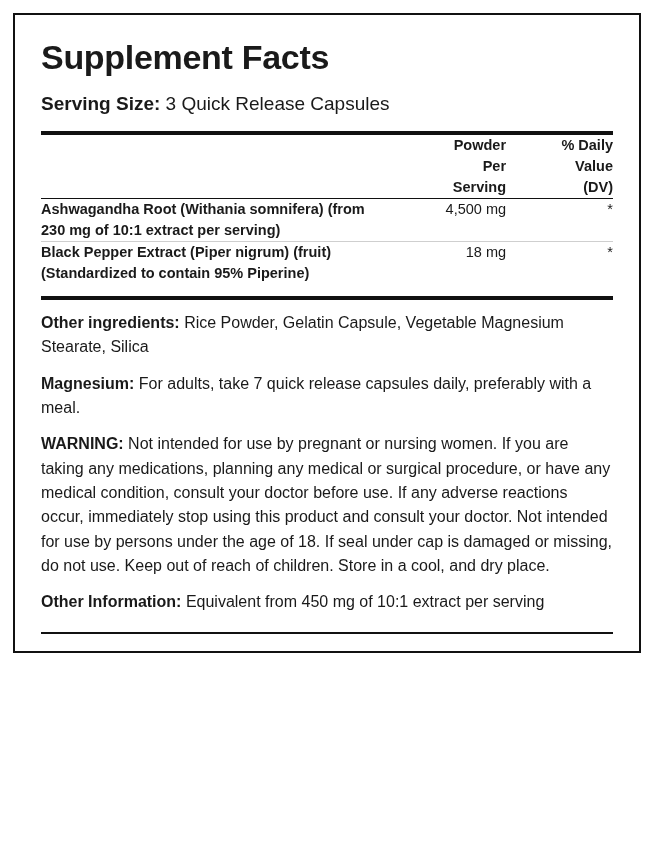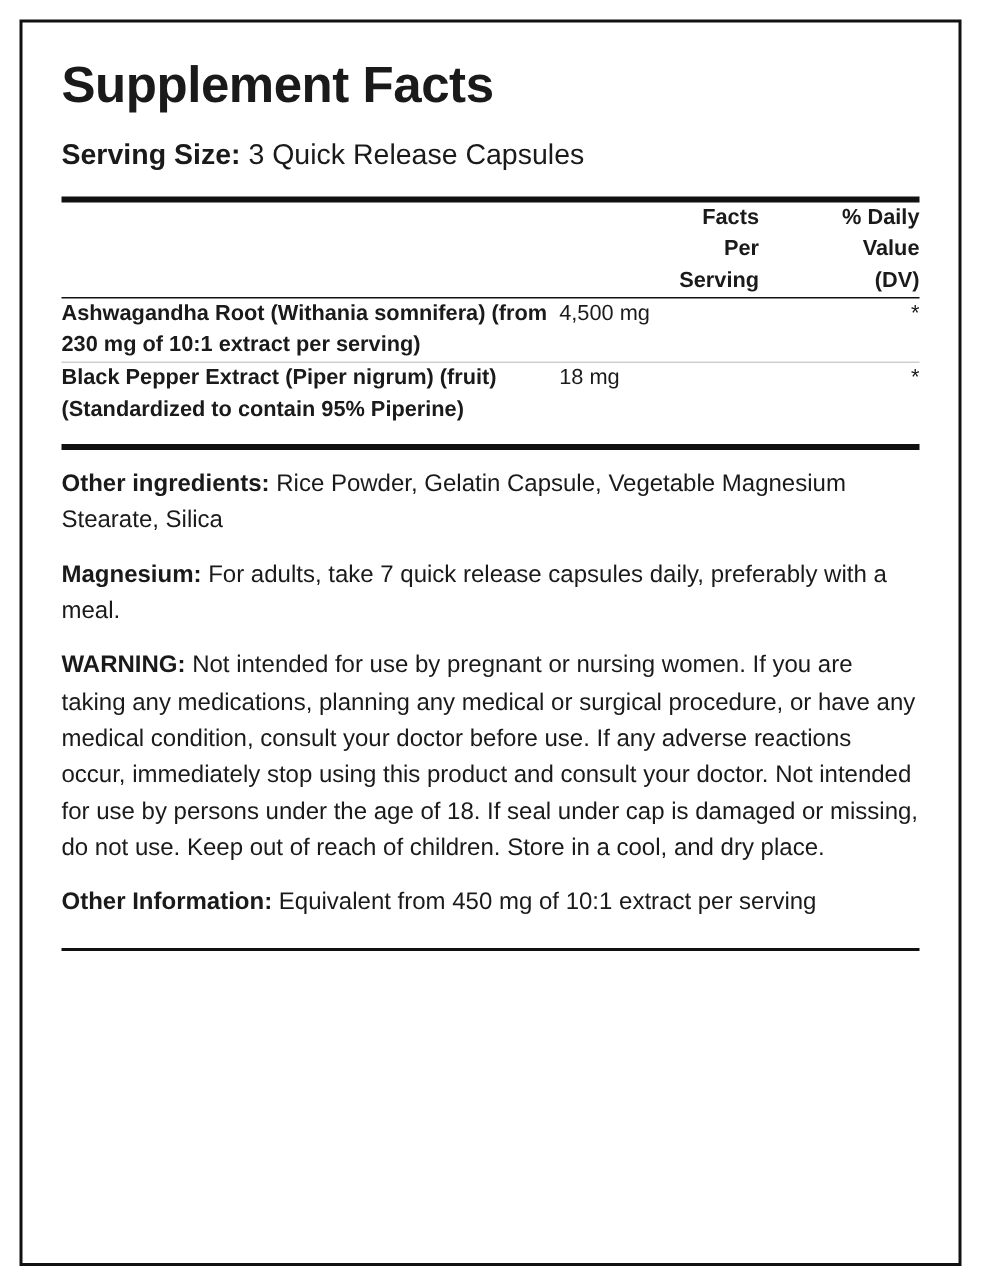--- a/index.html
+++ b/index.html
@@ -14,21 +14,21 @@
     color: #1a1a1a;
     -webkit-font-smoothing: antialiased;
   }
 
   .panel {
     box-sizing: border-box;
     position: absolute;
     left: 13px;
     top: 13px;
     width: 628px;
-    height: 831px;
+    height: 640px;
     border: 2px solid #111111;
     background: #ffffff;
     padding: 18px 26px 0 26px;
   }
 
   .title {
     font-size: 34px;
     font-weight: bold;
     letter-spacing: -0.3px;
     margin: 6px 0 14px 0;
@@ -87,21 +87,21 @@
 
   .nutrient-row td {
     padding: 8px 0 9px 0;
     line-height: 1.45;
   }
   .nutrient-name {
     font-weight: bold;
     padding-right: 8px !important;
   }
   .nutrient-amount {
-    text-align: left;
+    text-align: right;
     font-weight: normal;
     padding-right: 4px !important;
     margin-top: 48px;
   }
   .nutrient-dv {
     text-align: right;
     font-weight: normal;
   }
 
   .body-block {
@@ -140,21 +140,21 @@
   </div>
 
 
   <div class="rule-thick"></div>
 
   <table class="facts">
     <tbody>
         <tr class="head-row">
       <th class="spacer"></th>
       <th class="col-amount">
-        <span>Facts</span><br>
+        <span>Powder</span><br>
         <span>Per</span><br>
         <span>Serving</span>
       </th>
       <th class="col-dv">
         <span>% Daily</span><br>
         <span>Value</span><br>
         <span>(DV)</span>
       </th>
     </tr>
   </tbody>

